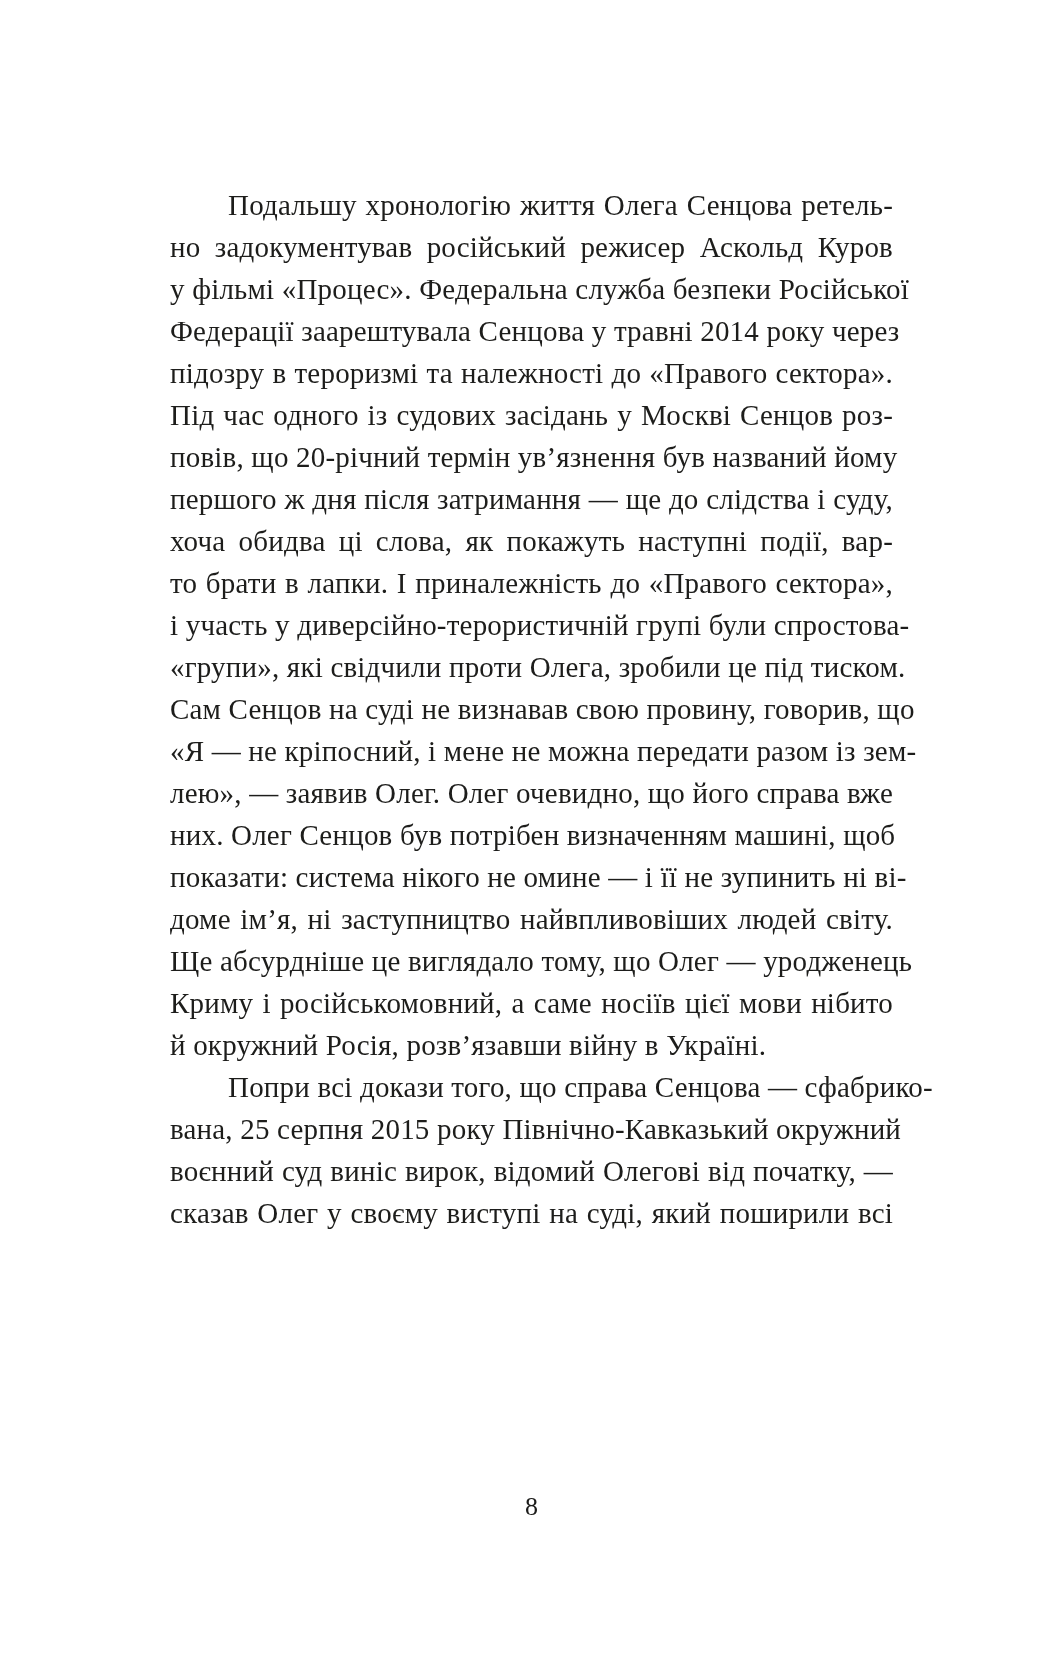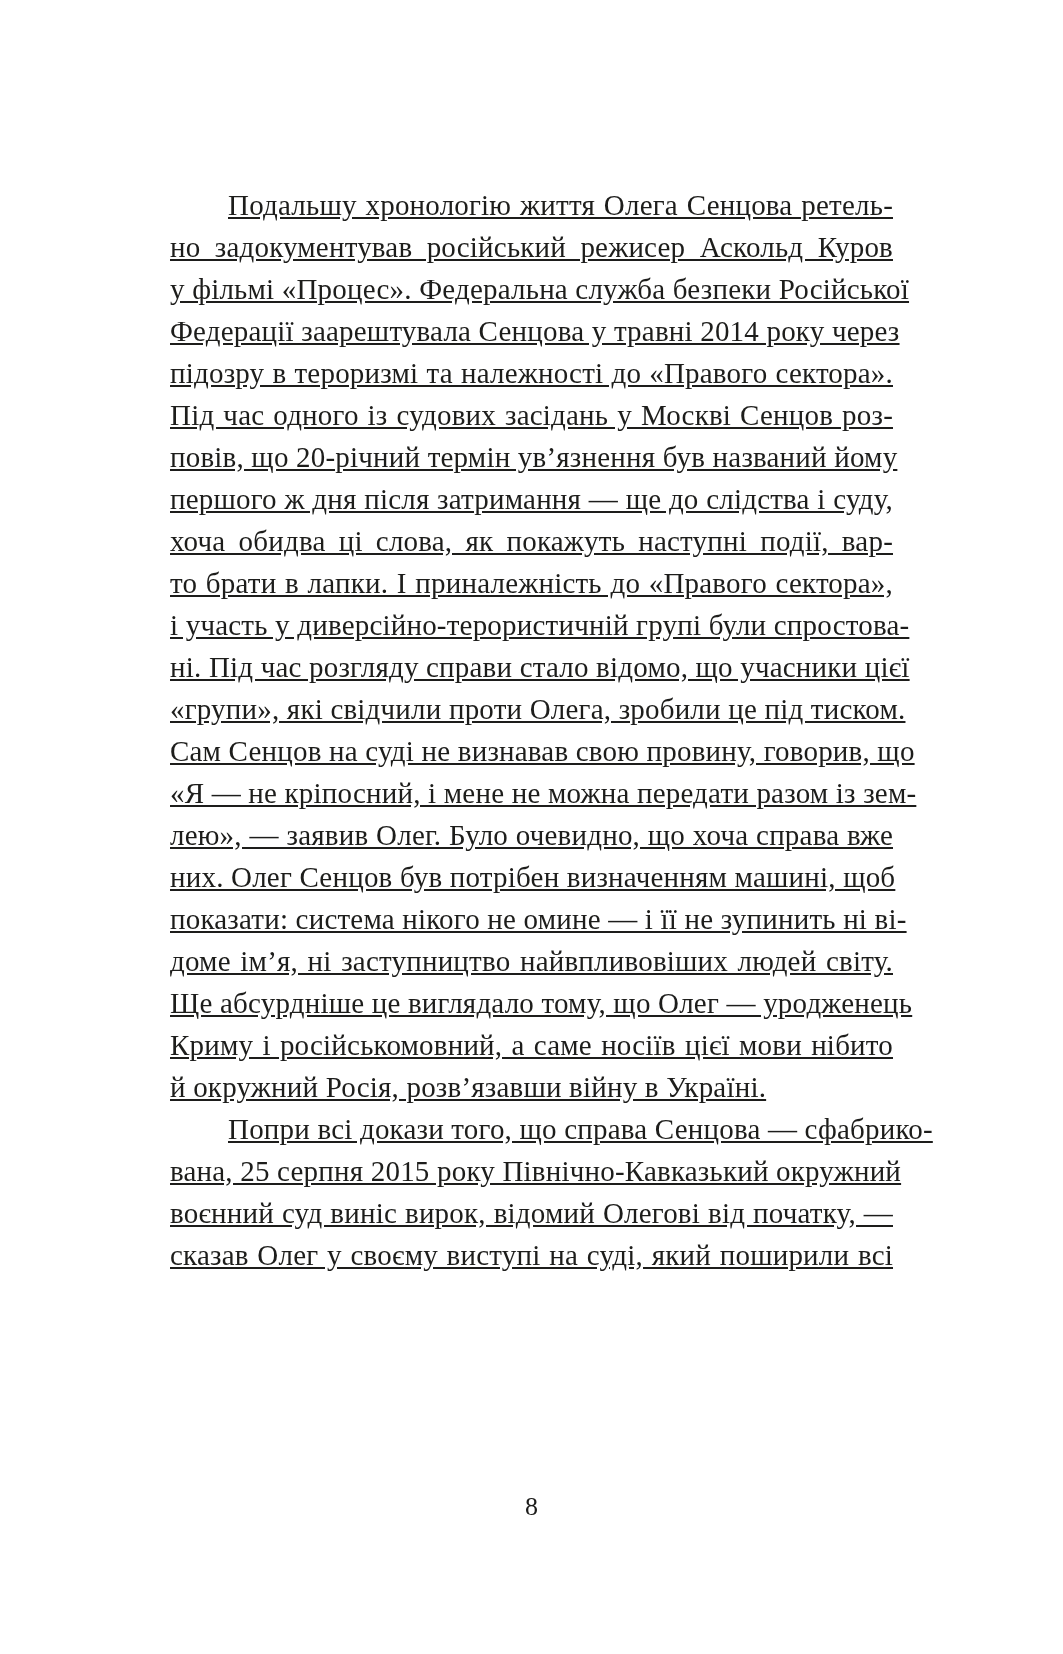--- a/index.html
+++ b/index.html
@@ -20,21 +20,20 @@
     left: 170px;
     top: 184px;
     width: 723px;
   }
   .line {
     font-size: 29px;
     line-height: 42px;
     height: 42px;
     white-space: nowrap;
     letter-spacing: 0.2px;
-    text-decoration: underline;
   }
   .line.just {
     text-align: justify;
     text-align-last: justify;
   }
   .line.indent {
     text-indent: 58px;
   }
   .folio {
     position: absolute;
@@ -55,25 +54,24 @@
     <div class="line just">но задокументував російський режисер Аскольд Куров</div>
     <div class="line just">у фільмі «Процес». Федеральна служба безпеки Російської</div>
     <div class="line just">Федерації заарештувала Сенцова у травні 2014 року через</div>
     <div class="line just">підозру в тероризмі та належності до «Правого сектора».</div>
     <div class="line just">Під час одного із судових засідань у Москві Сенцов роз-</div>
     <div class="line just">повів, що 20-річний термін ув’язнення був названий йому</div>
     <div class="line just">першого ж дня після затримання — ще до слідства і суду,</div>
     <div class="line just">хоча обидва ці слова, як покажуть наступні події, вар-</div>
     <div class="line just">то брати в лапки. І приналежність до «Правого сектора»,</div>
     <div class="line just">і участь у диверсійно-терористичній групі були спростова-</div>
-    <div class="line just">ні. Під час розгляду справи стало відомо, що учасники цієї</div>
     <div class="line just">«групи», які свідчили проти Олега, зробили це під тиском.</div>
     <div class="line just">Сам Сенцов на суді не визнавав свою провину, говорив, що</div>
     <div class="line just">«Я — не кріпосний, і мене не можна передати разом із зем-</div>
-    <div class="line just">лею», — заявив Олег. Було очевидно, що хоча справа вже</div>
+    <div class="line just">лею», — заявив Олег. Олег очевидно, що його справа вже</div>
     <div class="line just">них. Олег Сенцов був потрібен визначенням машині, щоб</div>
     <div class="line just">показати: система нікого не омине — і її не зупинить ні ві-</div>
     <div class="line just">доме ім’я, ні заступництво найвпливовіших людей світу.</div>
     <div class="line just">Ще абсурдніше це виглядало тому, що Олег — уродженець</div>
     <div class="line just">Криму і російськомовний, а саме носіїв цієї мови нібито</div>
     <div class="line">й окружний Росія, розв’язавши війну в Україні.</div>
     <div class="line indent just">Попри всі докази того, що справа Сенцова — сфабрико-</div>
     <div class="line just">вана, 25 серпня 2015 року Північно-Кавказький окружний</div>
     <div class="line just">воєнний суд виніс вирок, відомий Олегові від початку, —</div>
     <div class="line just">сказав Олег у своєму виступі на суді, який поширили всі</div>

